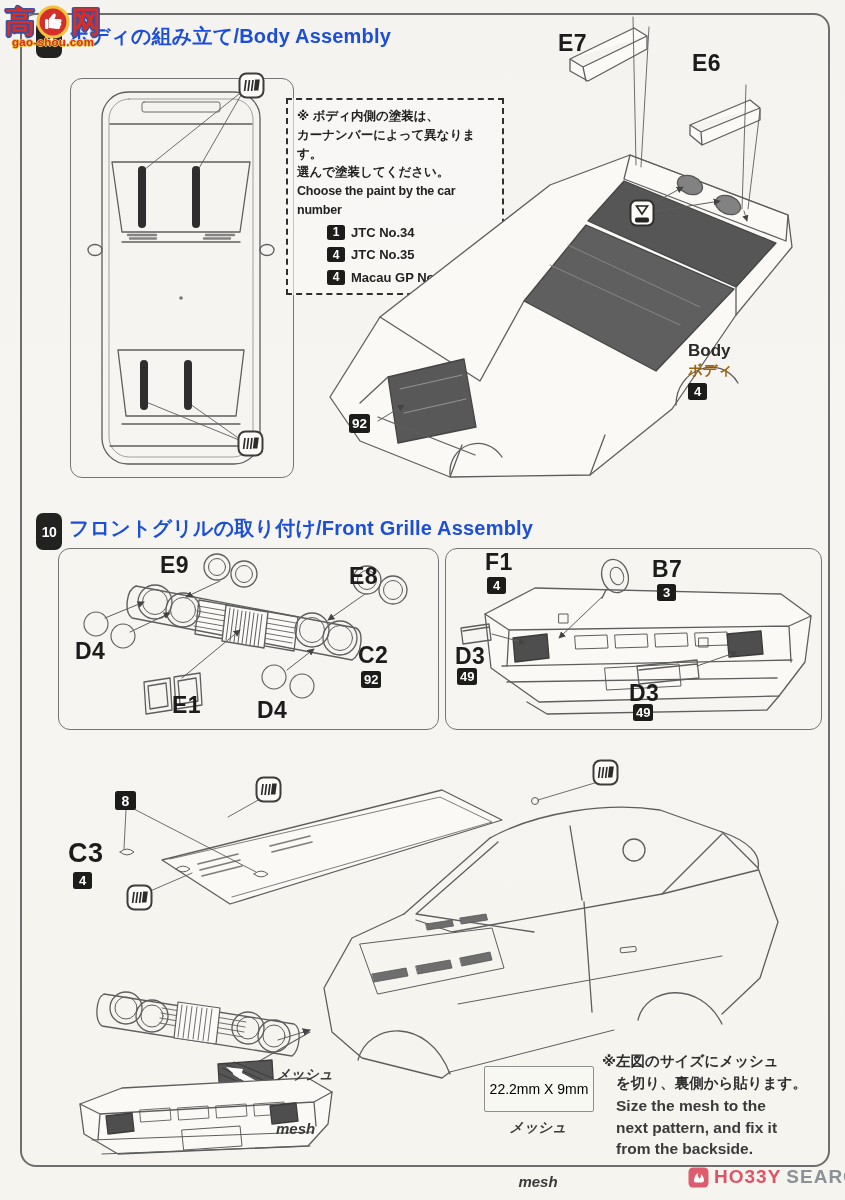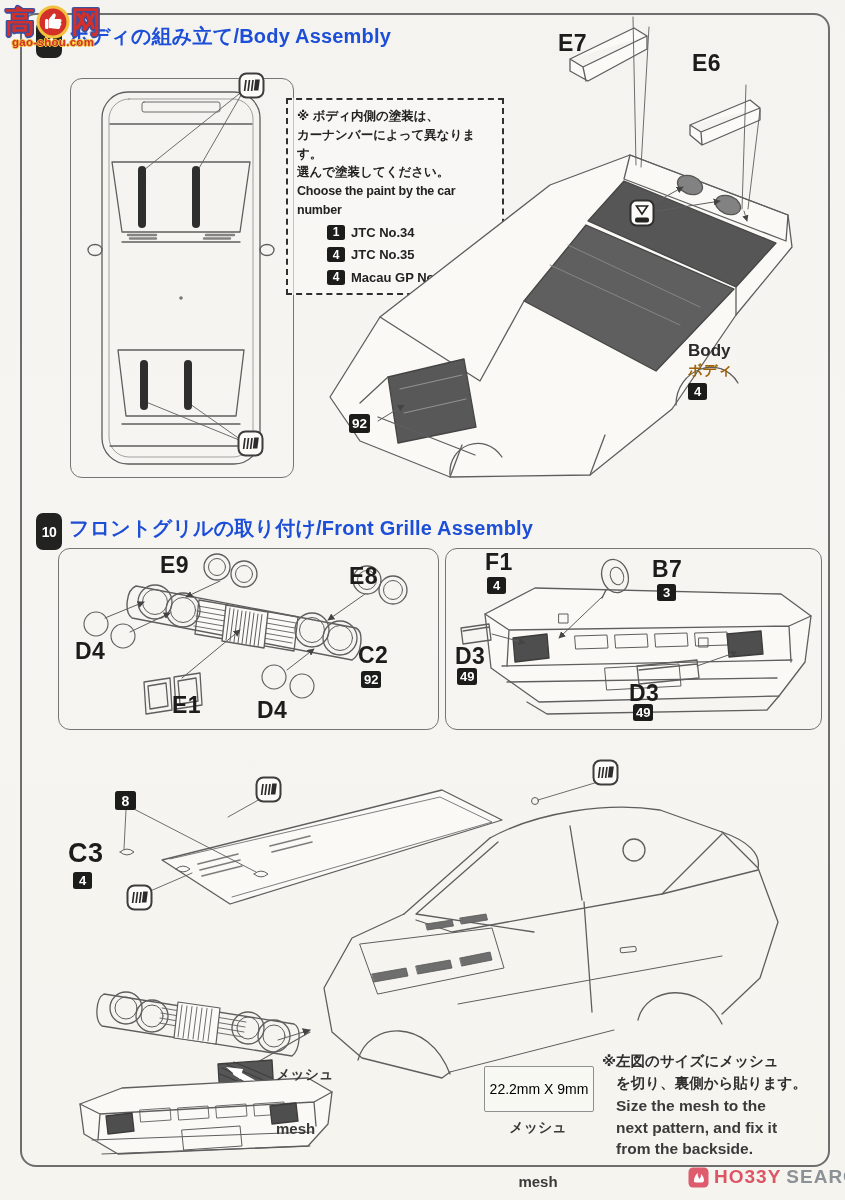--- a/index.html
+++ b/index.html
@@ -27,21 +27,21 @@
     border:2px dashed #2f2f2f;padding:7px 9px 6px 9px;
     font-size:12.5px;font-weight:700;color:#222;line-height:1.5;background:rgba(250,249,246,0.6);
   }
   .notebox .en{font-weight:700;font-size:12.5px;letter-spacing:-0.2px;}
   .opt-row{display:flex;align-items:center;gap:6px;margin:3px 0 0 30px;}
   .opt-row .badge{min-width:12px;height:15px;font-size:12px;}
   .opt-label{font-size:13px;font-weight:700;color:#222;}
   .body-tag{line-height:1.25;}
   .body-tag .en{font-size:17px;font-weight:700;color:#2a2a2a;}
   .body-tag .jp{font-size:14.5px;font-weight:600;color:#a16207;}
-  .mesh-label{font-size:14px;font-weight:600;color:#3a3a3a;line-height:1.2;}
+  .mesh-label{font-size:14px;font-weight:600;color:#3a3a3a;line-height:1.2;font-style:italic;}
   .mesh-label .en{font-size:15px;margin-top:37px;}
   .size-box{
     border:1.4px solid #8f8f8f;border-radius:2px;display:flex;align-items:center;justify-content:center;
     font-size:14px;color:#000000;font-weight:400;background:rgba(252,251,248,0.5);
   }
   .note2-jp{font-size:14.5px;font-weight:700;color:#2f2f2f;line-height:1;white-space:nowrap;}
   .note2-en{font-size:15.5px;font-weight:600;color:#3a3a3a;line-height:1;white-space:nowrap;}
   .wm{z-index:60;}
   .wm-row{display:flex;align-items:center;gap:1px;}
   .wm-char{

